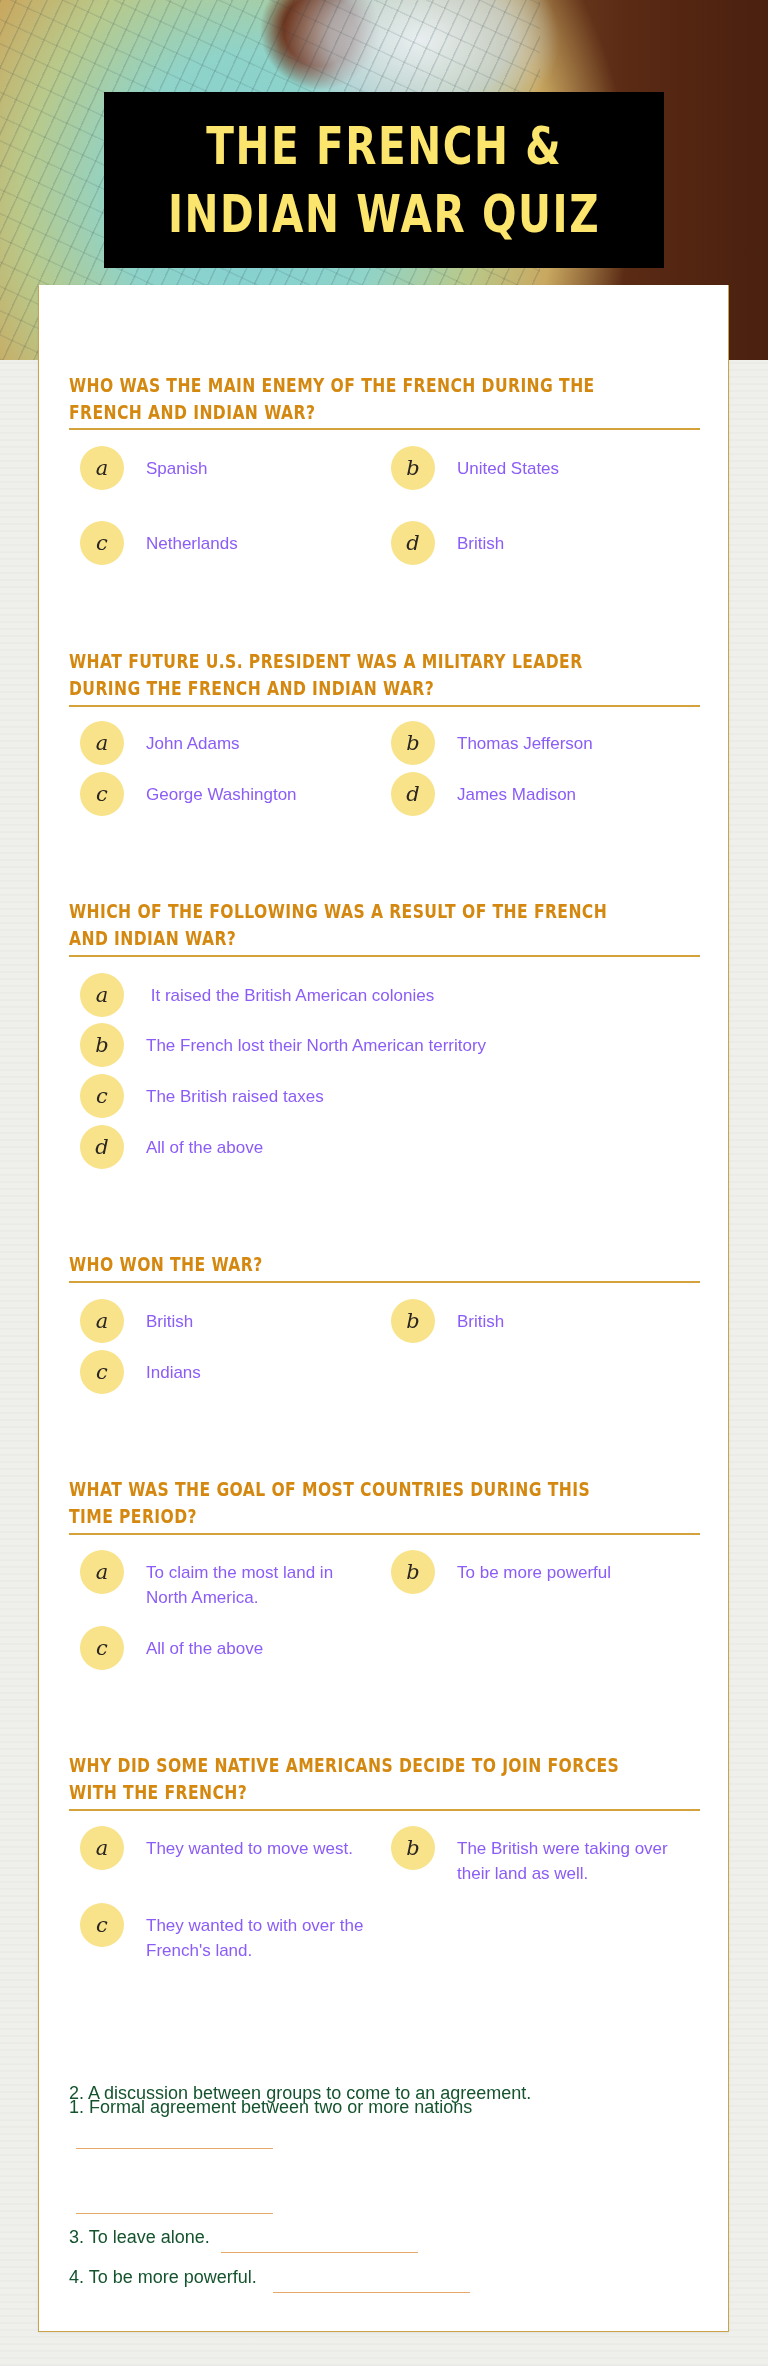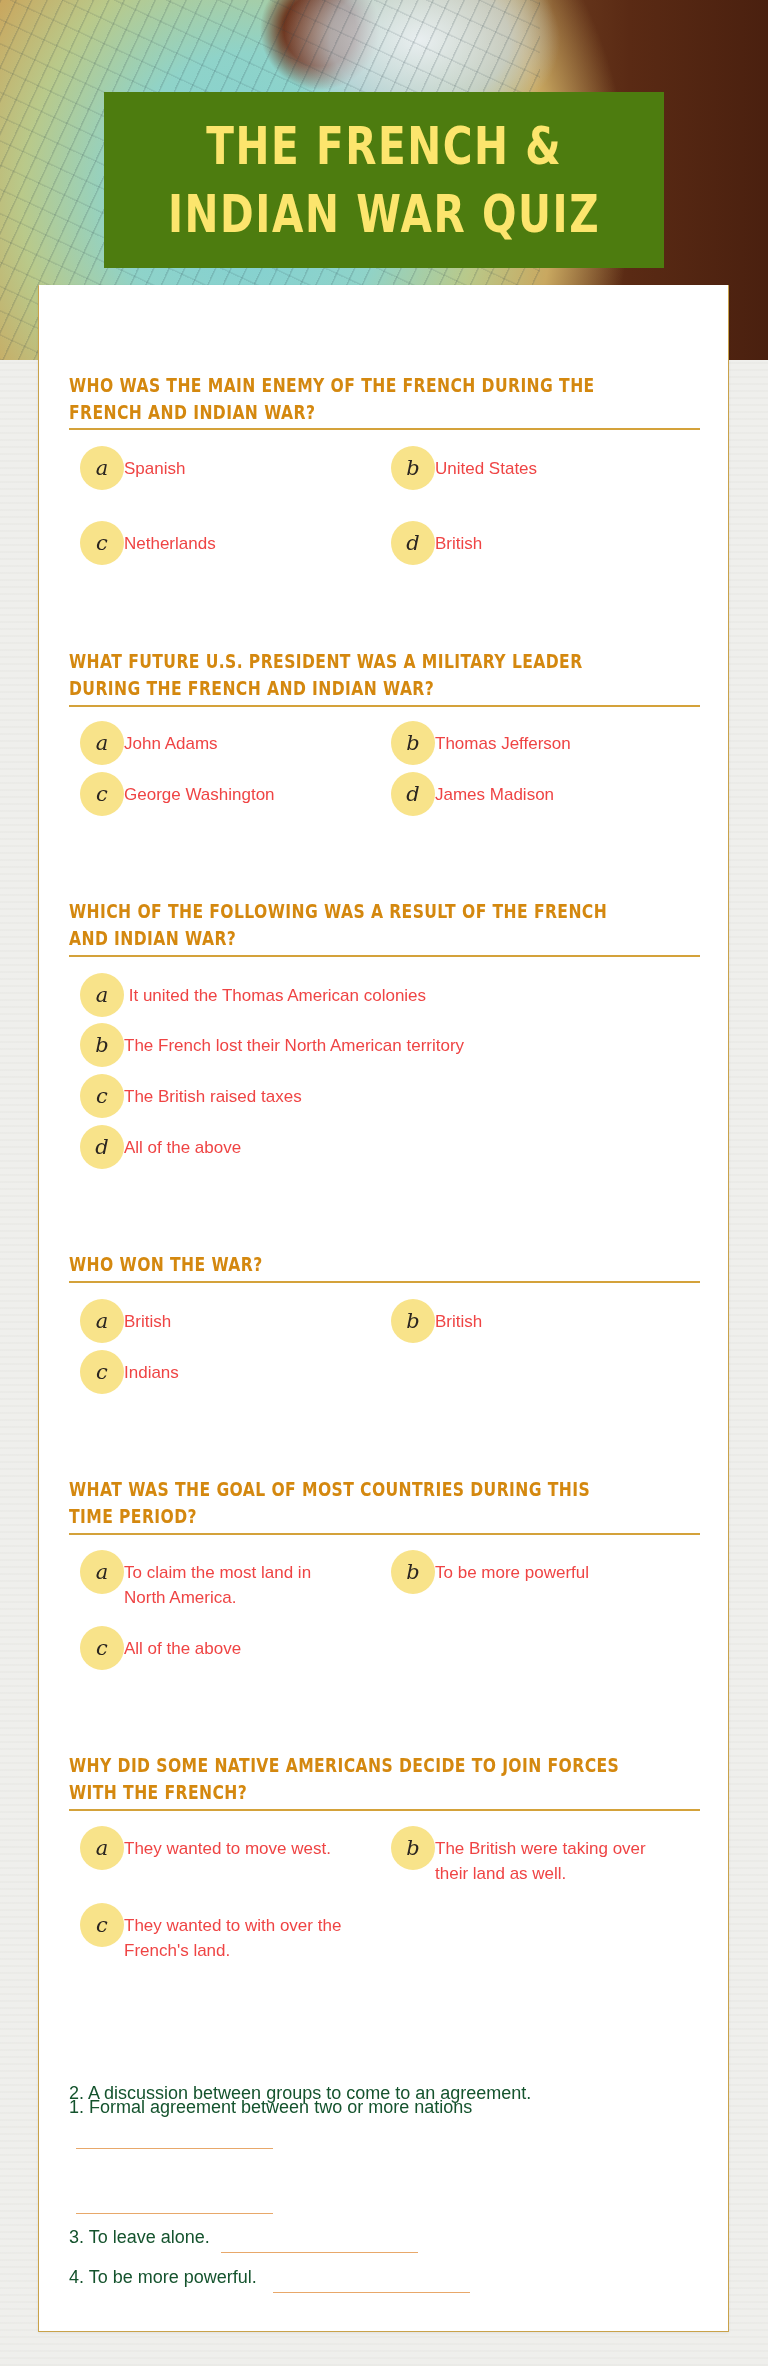--- a/index.html
+++ b/index.html
@@ -21,21 +21,21 @@
   }
   .hero-texture {
     position: absolute; left: 0; top: 0; width: 540px; height: 360px;
     background-image:
       repeating-linear-gradient(115deg, rgba(40,60,70,0.18) 0px, rgba(40,60,70,0.18) 1px, rgba(0,0,0,0) 2px, rgba(0,0,0,0) 14px),
       repeating-linear-gradient(25deg, rgba(40,60,70,0.12) 0px, rgba(40,60,70,0.12) 1px, rgba(0,0,0,0) 2px, rgba(0,0,0,0) 22px);
     opacity: 0.9;
   }
   .banner {
     position: absolute; left: 104px; top: 92px; width: 560px; height: 176px;
-    background: #4d7c0f;
+    background: #000000;
     display: flex; flex-direction: column; align-items: center; justify-content: center;
   }
   .banner-line {
     font-family: "DejaVu Sans", sans-serif;
     font-weight: bold;
     color: #fce56d;
     font-size: 52px;
     line-height: 68px;
     letter-spacing: 2px;
     transform: scaleX(0.78);
@@ -74,23 +74,24 @@
     width: 44px; height: 44px; border-radius: 50%;
     background: #f8e38a;
     display: flex; align-items: center; justify-content: center;
     font-family: "DejaVu Serif", serif;
     font-style: italic;
     font-size: 21px;
     color: #2a2520;
     flex: 0 0 44px;
   }
   .opt-text {
+    margin-left: 22px;
     font-size: 17px;
     line-height: 25px;
-    color: #ef4444;
+    color: #8b5cf6;
     padding-top: 10px;
   }
   .vocab-line {
     position: absolute; left: 30px; font-size: 18px; color: #14532d; line-height: 24px; white-space: nowrap;
   }
   .blank {
     position: absolute; height: 1px; background: #e8a86a;
   }
 </style>
 </head>
@@ -156,21 +157,21 @@
   </section>
 
   <section class="q" style="top:613px; height:290px;">
     <div class="q-title">
       <div>Which of the following was a result of the French</div>
       <div>and Indian war?</div>
     </div>
     <div class="q-divider" style="top:57px;"></div>
     <div class="opt" style="left:11px; top:75px;">
       <span class="bubble">a</span>
-      <span class="opt-text" style="white-space:pre;"> It united the Thomas American colonies</span>
+      <span class="opt-text" style="white-space:pre;"> It raised the British American colonies</span>
     </div>
     <div class="opt" style="left:11px; top:125px;">
       <span class="bubble">b</span>
       <span class="opt-text">The French lost their North American territory</span>
     </div>
     <div class="opt" style="left:11px; top:176px;">
       <span class="bubble">c</span>
       <span class="opt-text">The British raised taxes</span>
     </div>
     <div class="opt" style="left:11px; top:227px;">

